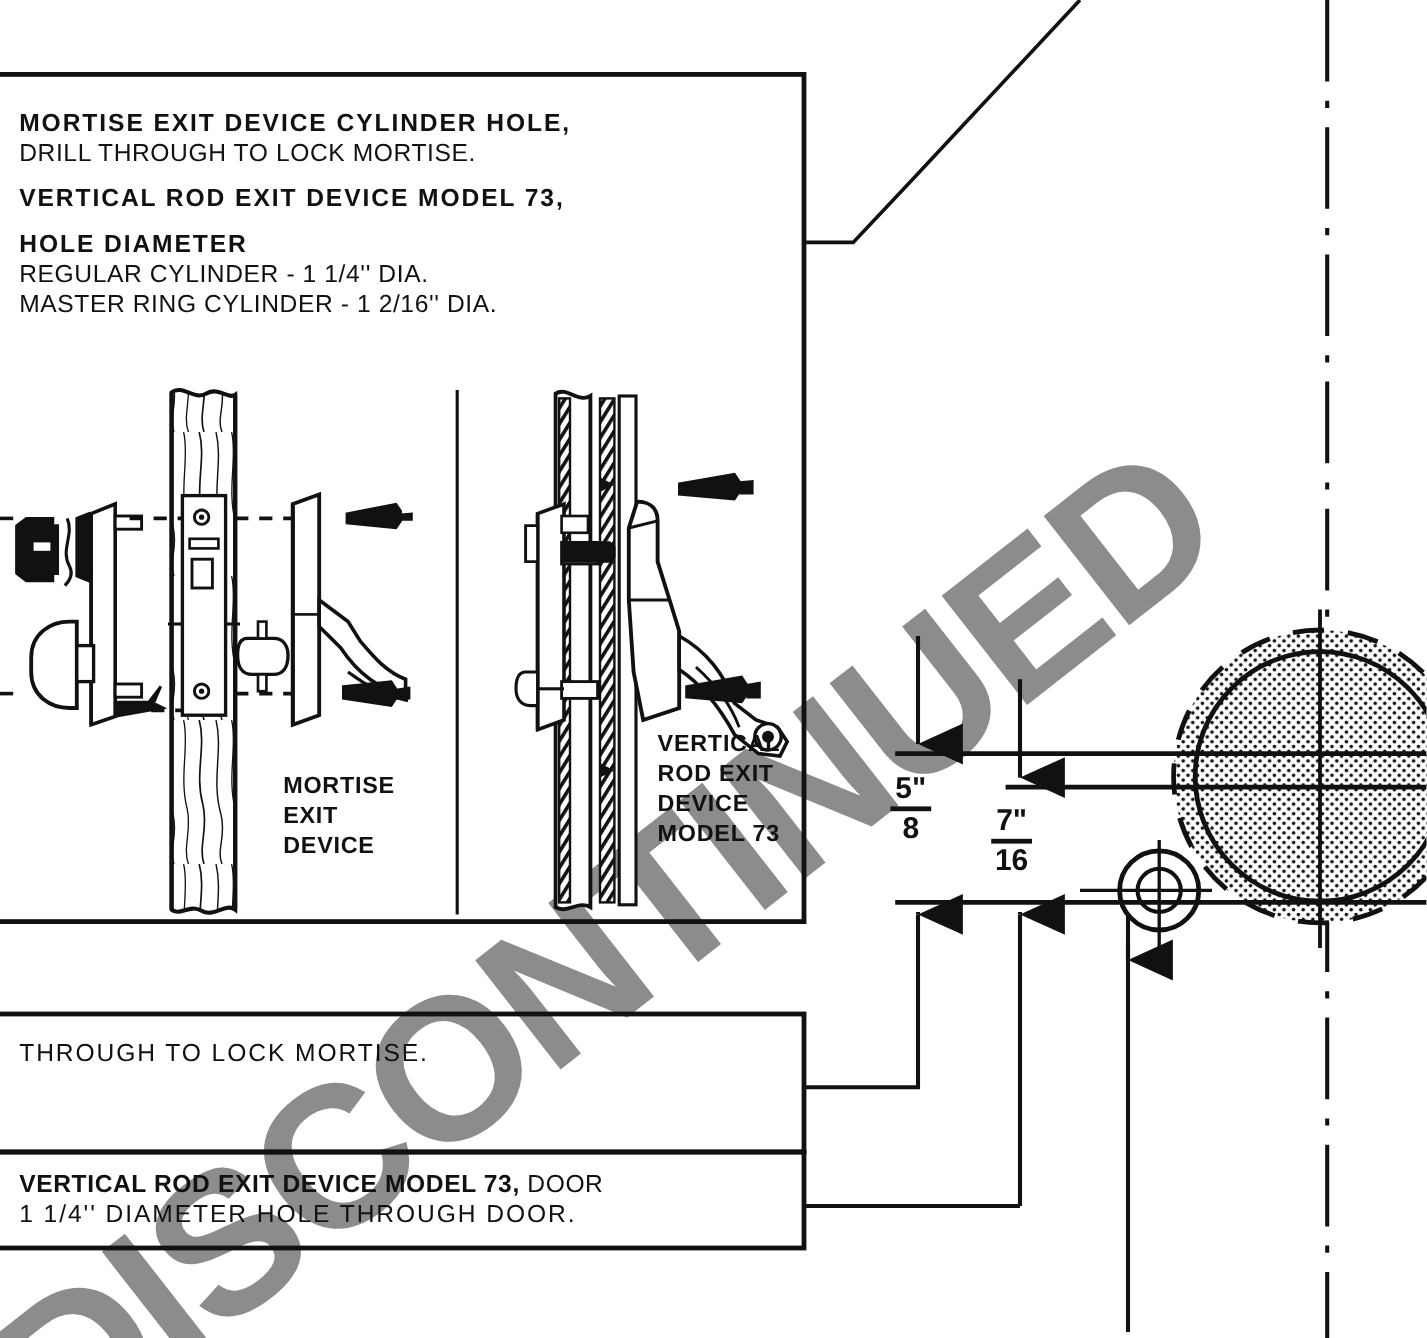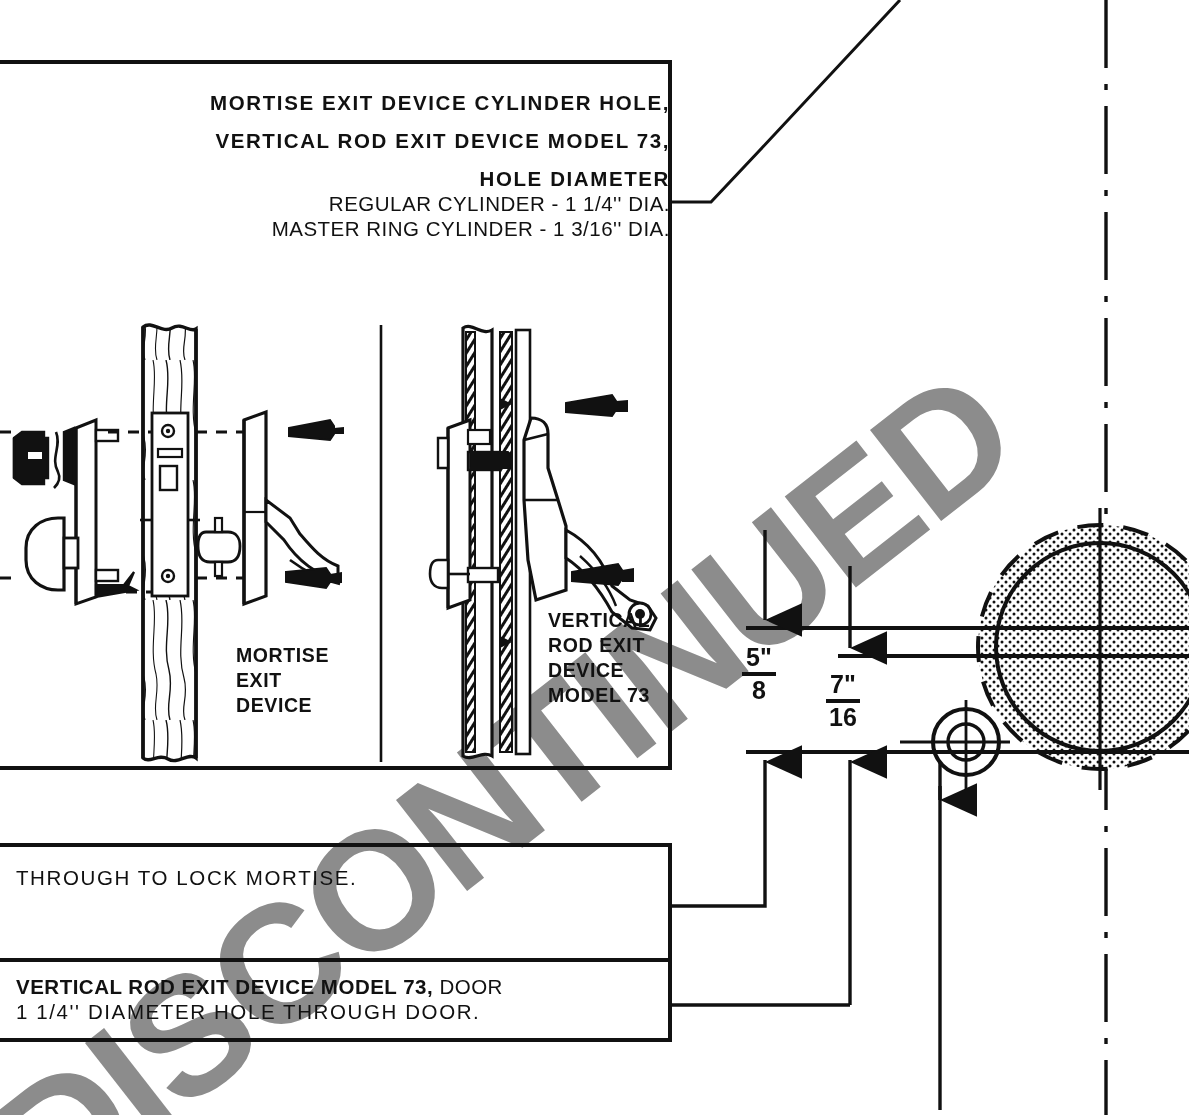--- a/index.html
+++ b/index.html
@@ -41,21 +41,21 @@
   }
   #box-knob{
     left:-14px; top:845px; width:684px; height:115px;
   }
   #box-knob .body{padding:20px 0 0 30px;}
   #box-vrod{
     left:-14px; top:960px; width:684px; height:80px;
   }
   #box-vrod .body{padding:14px 0 0 30px;}
 
-  .para{margin-bottom:13px;text-align:right;}
+  .para{margin-bottom:13px;}
   .para:last-child{margin-bottom:0;}
   .line{font-size:20.5px; line-height:25px;}
   .line.sp{letter-spacing:1.6px;}
 
   
   .caption{
     position:absolute;
     font-weight:bold;
     font-size:19.5px;
     line-height:25px;
@@ -326,28 +326,29 @@
   <div id="watermark-layer">
     <div class="wm-word">DISCONTINUED</div>
   </div>
 
   <div class="layer" id="text-layer">
 
     <div class="callout" id="box-top">
       <div class="body">
         <div class="para">
           <div class="line b sp">MORTISE EXIT DEVICE CYLINDER HOLE,</div>
+          <div class="line n">DRILL THROUGH TO LOCK MORTISE.</div>
         </div>
         <div class="para">
           <div class="line b sp">VERTICAL ROD EXIT DEVICE MODEL 73,</div>
         </div>
         <div class="para">
           <div class="line b sp">HOLE DIAMETER</div>
           <div class="line n">REGULAR CYLINDER - 1 1/4'' DIA.</div>
-          <div class="line n">MASTER RING CYLINDER - 1 3/16'' DIA.</div>
+          <div class="line n">MASTER RING CYLINDER - 1 2/16'' DIA.</div>
         </div>
       </div>
     </div>
 
     <div class="caption" id="cap-mortise">MORTISE
 EXIT
 DEVICE</div>
     <div class="caption" id="cap-vrod">VERTICAL
 ROD EXIT
 DEVICE

